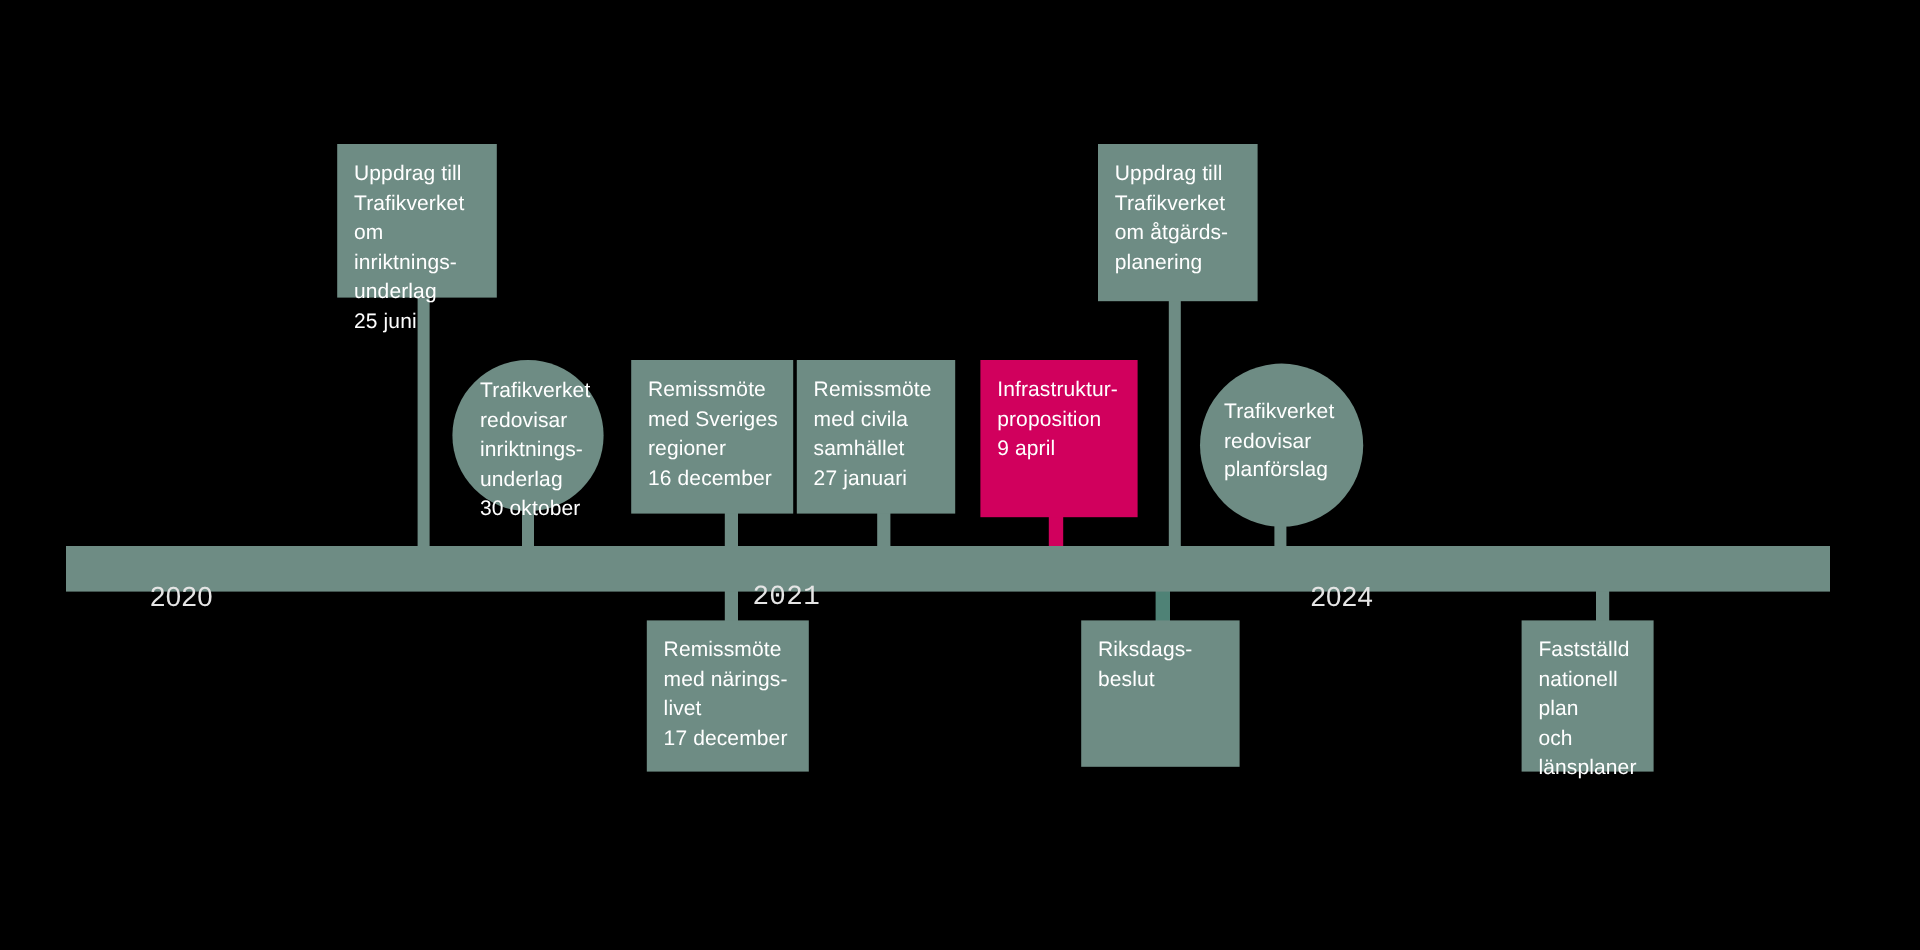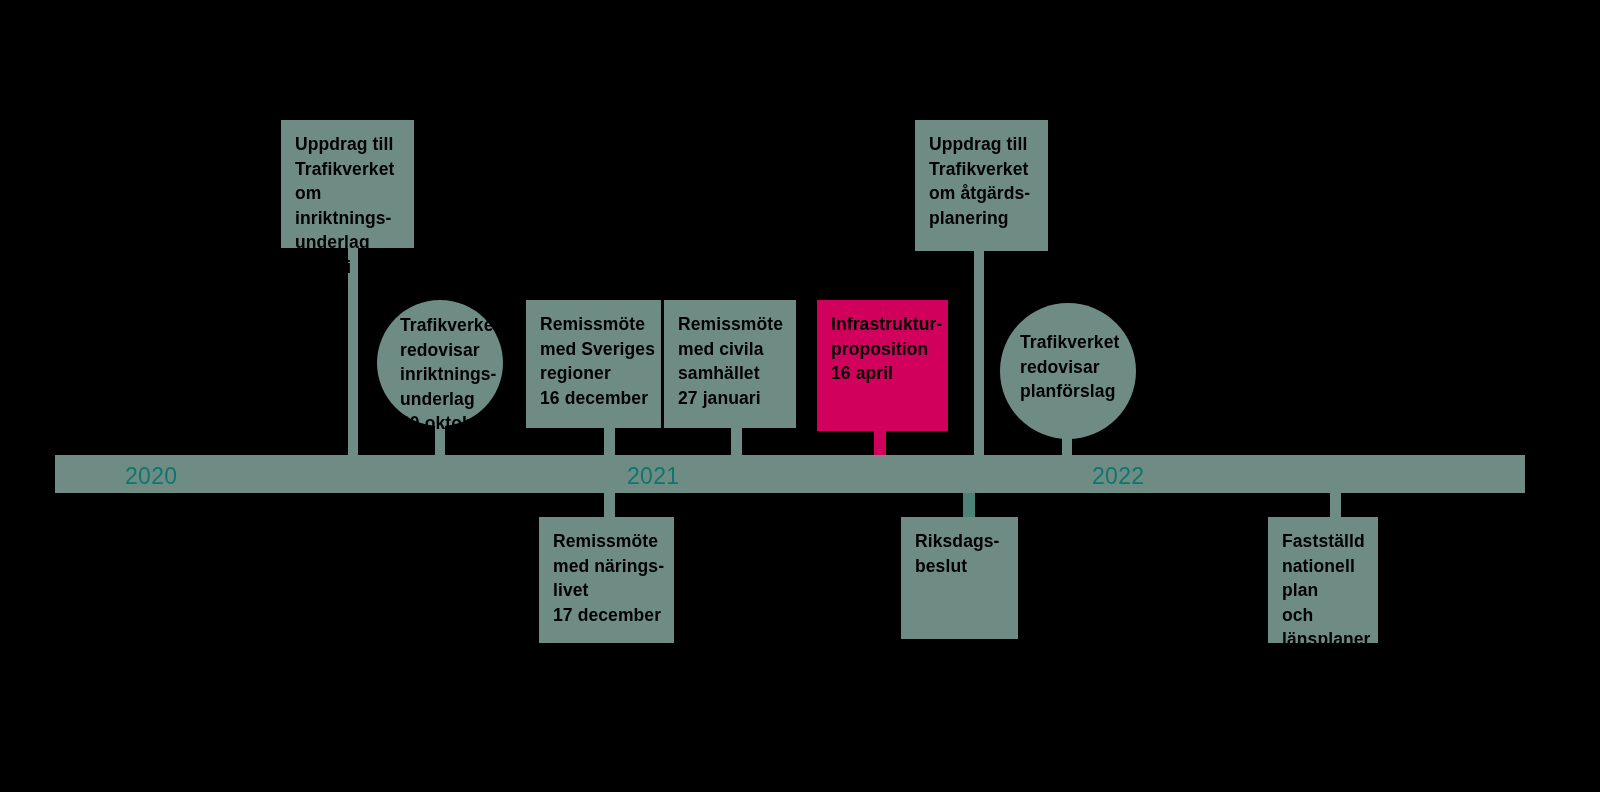--- a/index.html
+++ b/index.html
@@ -27,24 +27,24 @@
   .timeline-bar {
     position: absolute;
     left: 55px;
     top: 455px;
     width: 1470px;
     height: 38px;
     background: #6e8c84;
   }
   .year-label {
     position: absolute;
-    top: 459px;
+    top: 480px;
     font-size: 23px;
     line-height: 34px;
-    color: #0f766e;
+    color: #e5e5e5;
     letter-spacing: 0.3px;
     white-space: nowrap;
   }
 
   
   .stem {
     position: absolute;
     background: #6e8c84;
   }
   .stem-dark {
@@ -63,24 +63,23 @@
     background: #6e8c84;
     color: #ffffff;
   }
   .node.pink { background: #d1005d; }
   .node.circle { border-radius: 50%; }
 
   .node-text {
     position: absolute;
     font-size: 17.5px;
     line-height: 24.5px;
-    color: #000000;
+    color: #ffffff;
     white-space: pre-line;
     letter-spacing: 0.1px;
-    font-weight: bold;
   }
 
   .node.box > .node-text {
     left: 14px;
     top: 12px;
     right: 6px;
   }
   .node.circle > .node-text {
     left: 26px;
     top: 28px;
@@ -99,22 +98,22 @@
   <div class="stem-pink" style="left:874px; top:424px; width:12px; height:44px;"></div>
   <div class="stem" style="left:974px; top:248px; width:10px; height:214px;"></div>
   <div class="stem" style="left:1062px; top:420px; width:10px; height:45px;"></div>
 
   <div class="stem" style="left:604px; top:486px; width:11px; height:40px;"></div>
   <div class="stem-dark" style="left:963px; top:486px; width:12px; height:40px;"></div>
   <div class="stem" style="left:1330px; top:486px; width:11px; height:40px;"></div>
 
   <div class="timeline-bar"></div>
   <div class="year-label" style="left:125px;">2020</div>
-  <div class="year-label" style="left:627px;">2021</div>
-  <div class="year-label" style="left:1092px;">2022</div>
+  <div class="year-label" style="left:627px;font-family:Liberation Mono, monospace;">2021</div>
+  <div class="year-label" style="left:1092px;">2024</div>
 
   <div class="node box" style="left:281px; top:120px; width:133px; height:128px;">
     <div class="node-text">Uppdrag till
 Trafikverket
 om inriktnings-
 underlag
 25 juni</div>
   </div>
 
   <div class="node circle" style="left:377px; top:300px; width:126px; height:126px;">
@@ -135,21 +134,21 @@
   <div class="node box" style="left:664px; top:300px; width:132px; height:128px;">
     <div class="node-text">Remissmöte
 med civila
 samhället
 27 januari</div>
   </div>
 
   <div class="node box pink" style="left:817px; top:300px; width:131px; height:131px;">
     <div class="node-text">Infrastruktur-
 proposition
-16 april</div>
+9 april</div>
   </div>
 
   <div class="node box" style="left:915px; top:120px; width:133px; height:131px;">
     <div class="node-text">Uppdrag till
 Trafikverket
 om åtgärds-
 planering</div>
   </div>
 
   <div class="node circle" style="left:1000px; top:303px; width:136px; height:136px;">
@@ -158,21 +157,21 @@
 planförslag</div>
   </div>
 
   <div class="node box" style="left:539px; top:517px; width:135px; height:126px;">
     <div class="node-text">Remissmöte
 med närings-
 livet
 17 december</div>
   </div>
 
-  <div class="node box" style="left:901px; top:517px; width:117px; height:122px;">
+  <div class="node box" style="left:901px; top:517px; width:132px; height:122px;">
     <div class="node-text">Riksdags-
 beslut</div>
   </div>
 
   <div class="node box" style="left:1268px; top:517px; width:110px; height:126px;">
     <div class="node-text">Fastställd
 nationell plan
 och länsplaner</div>
   </div>
 

